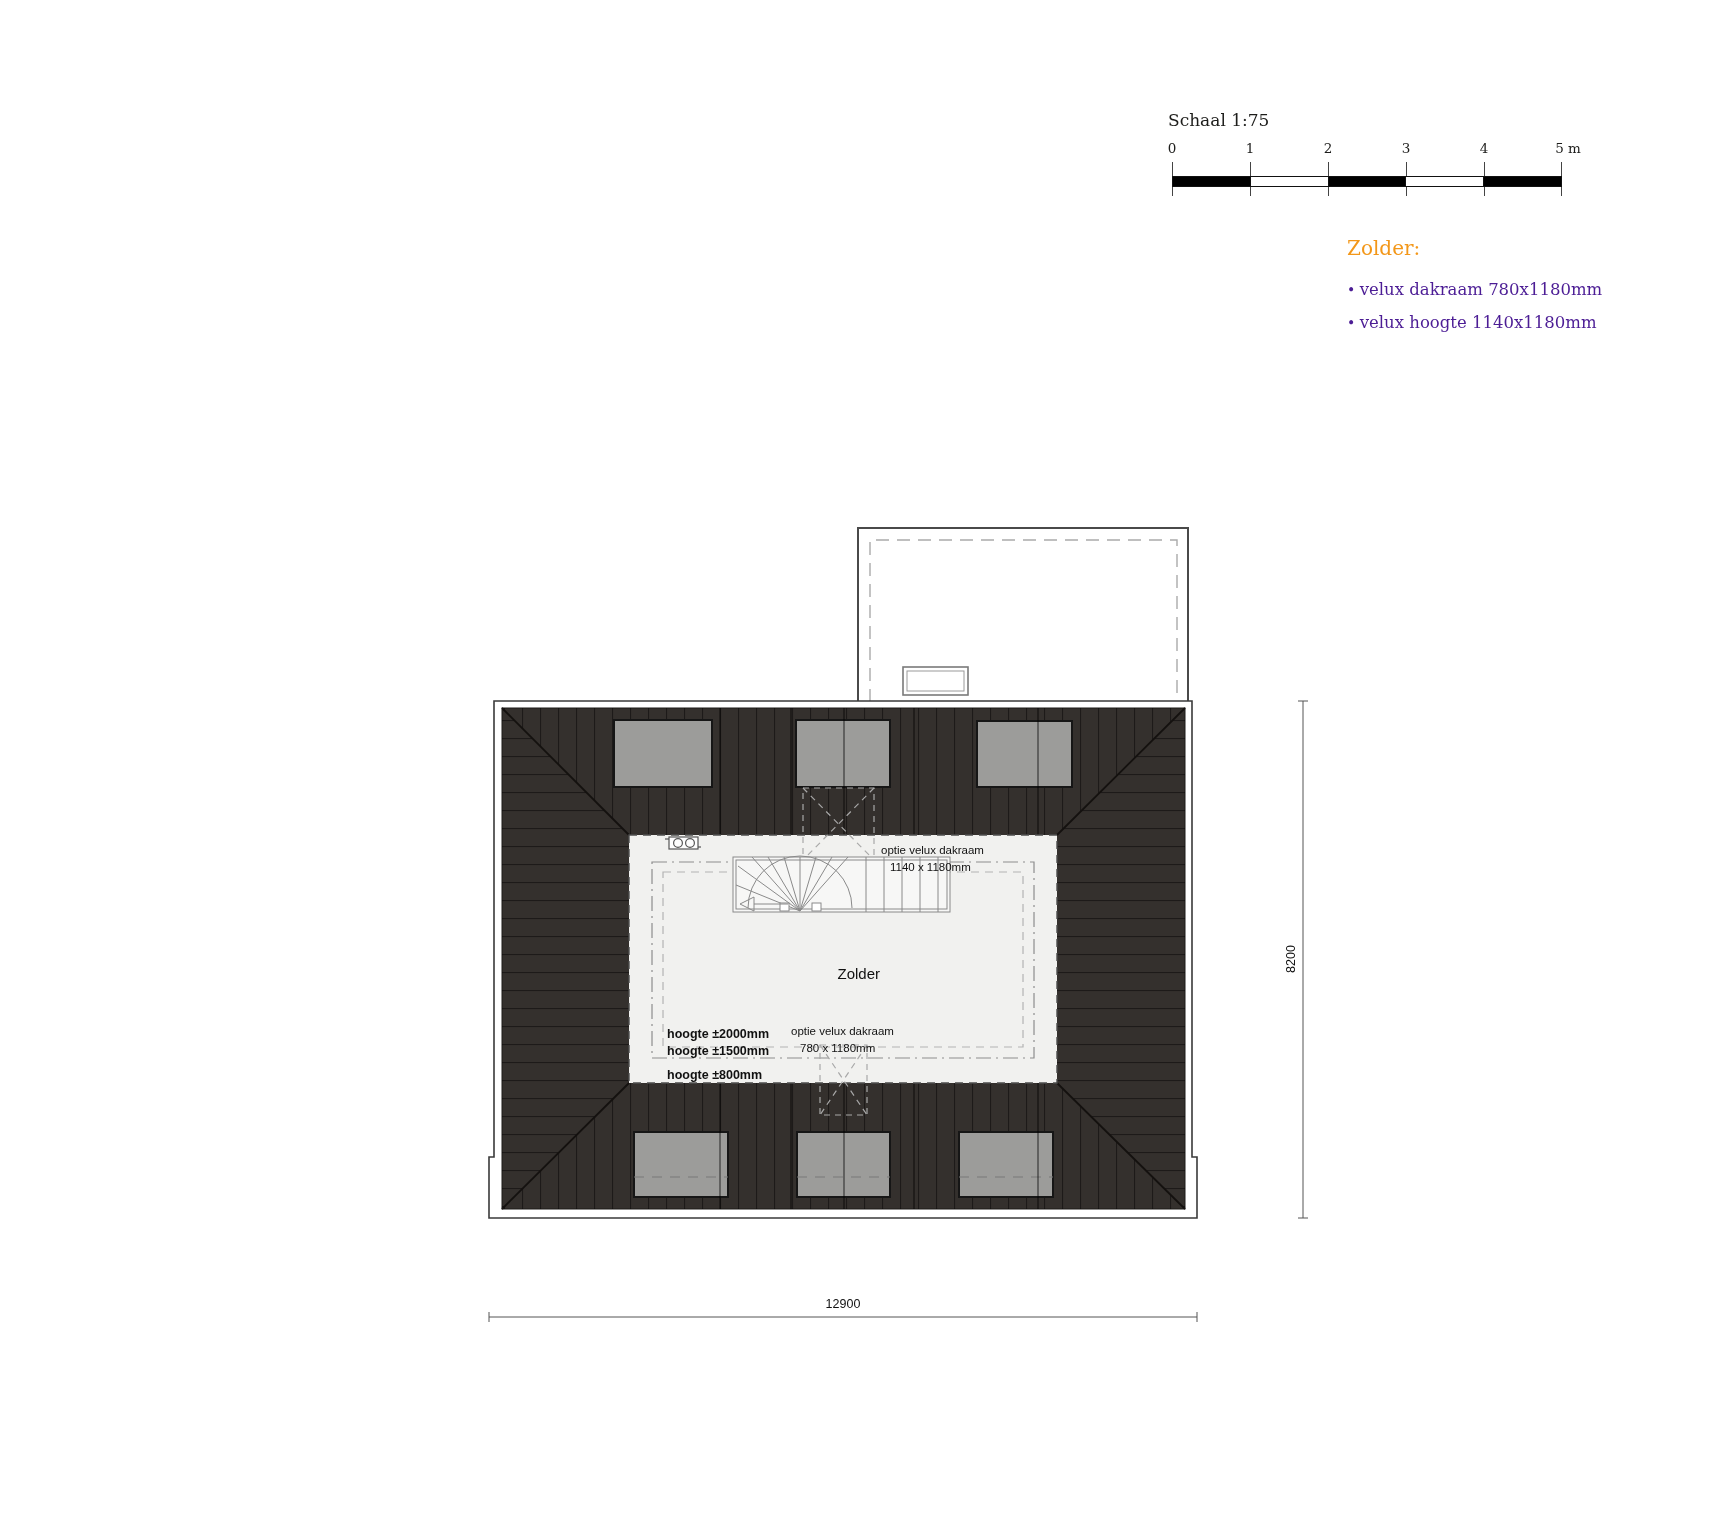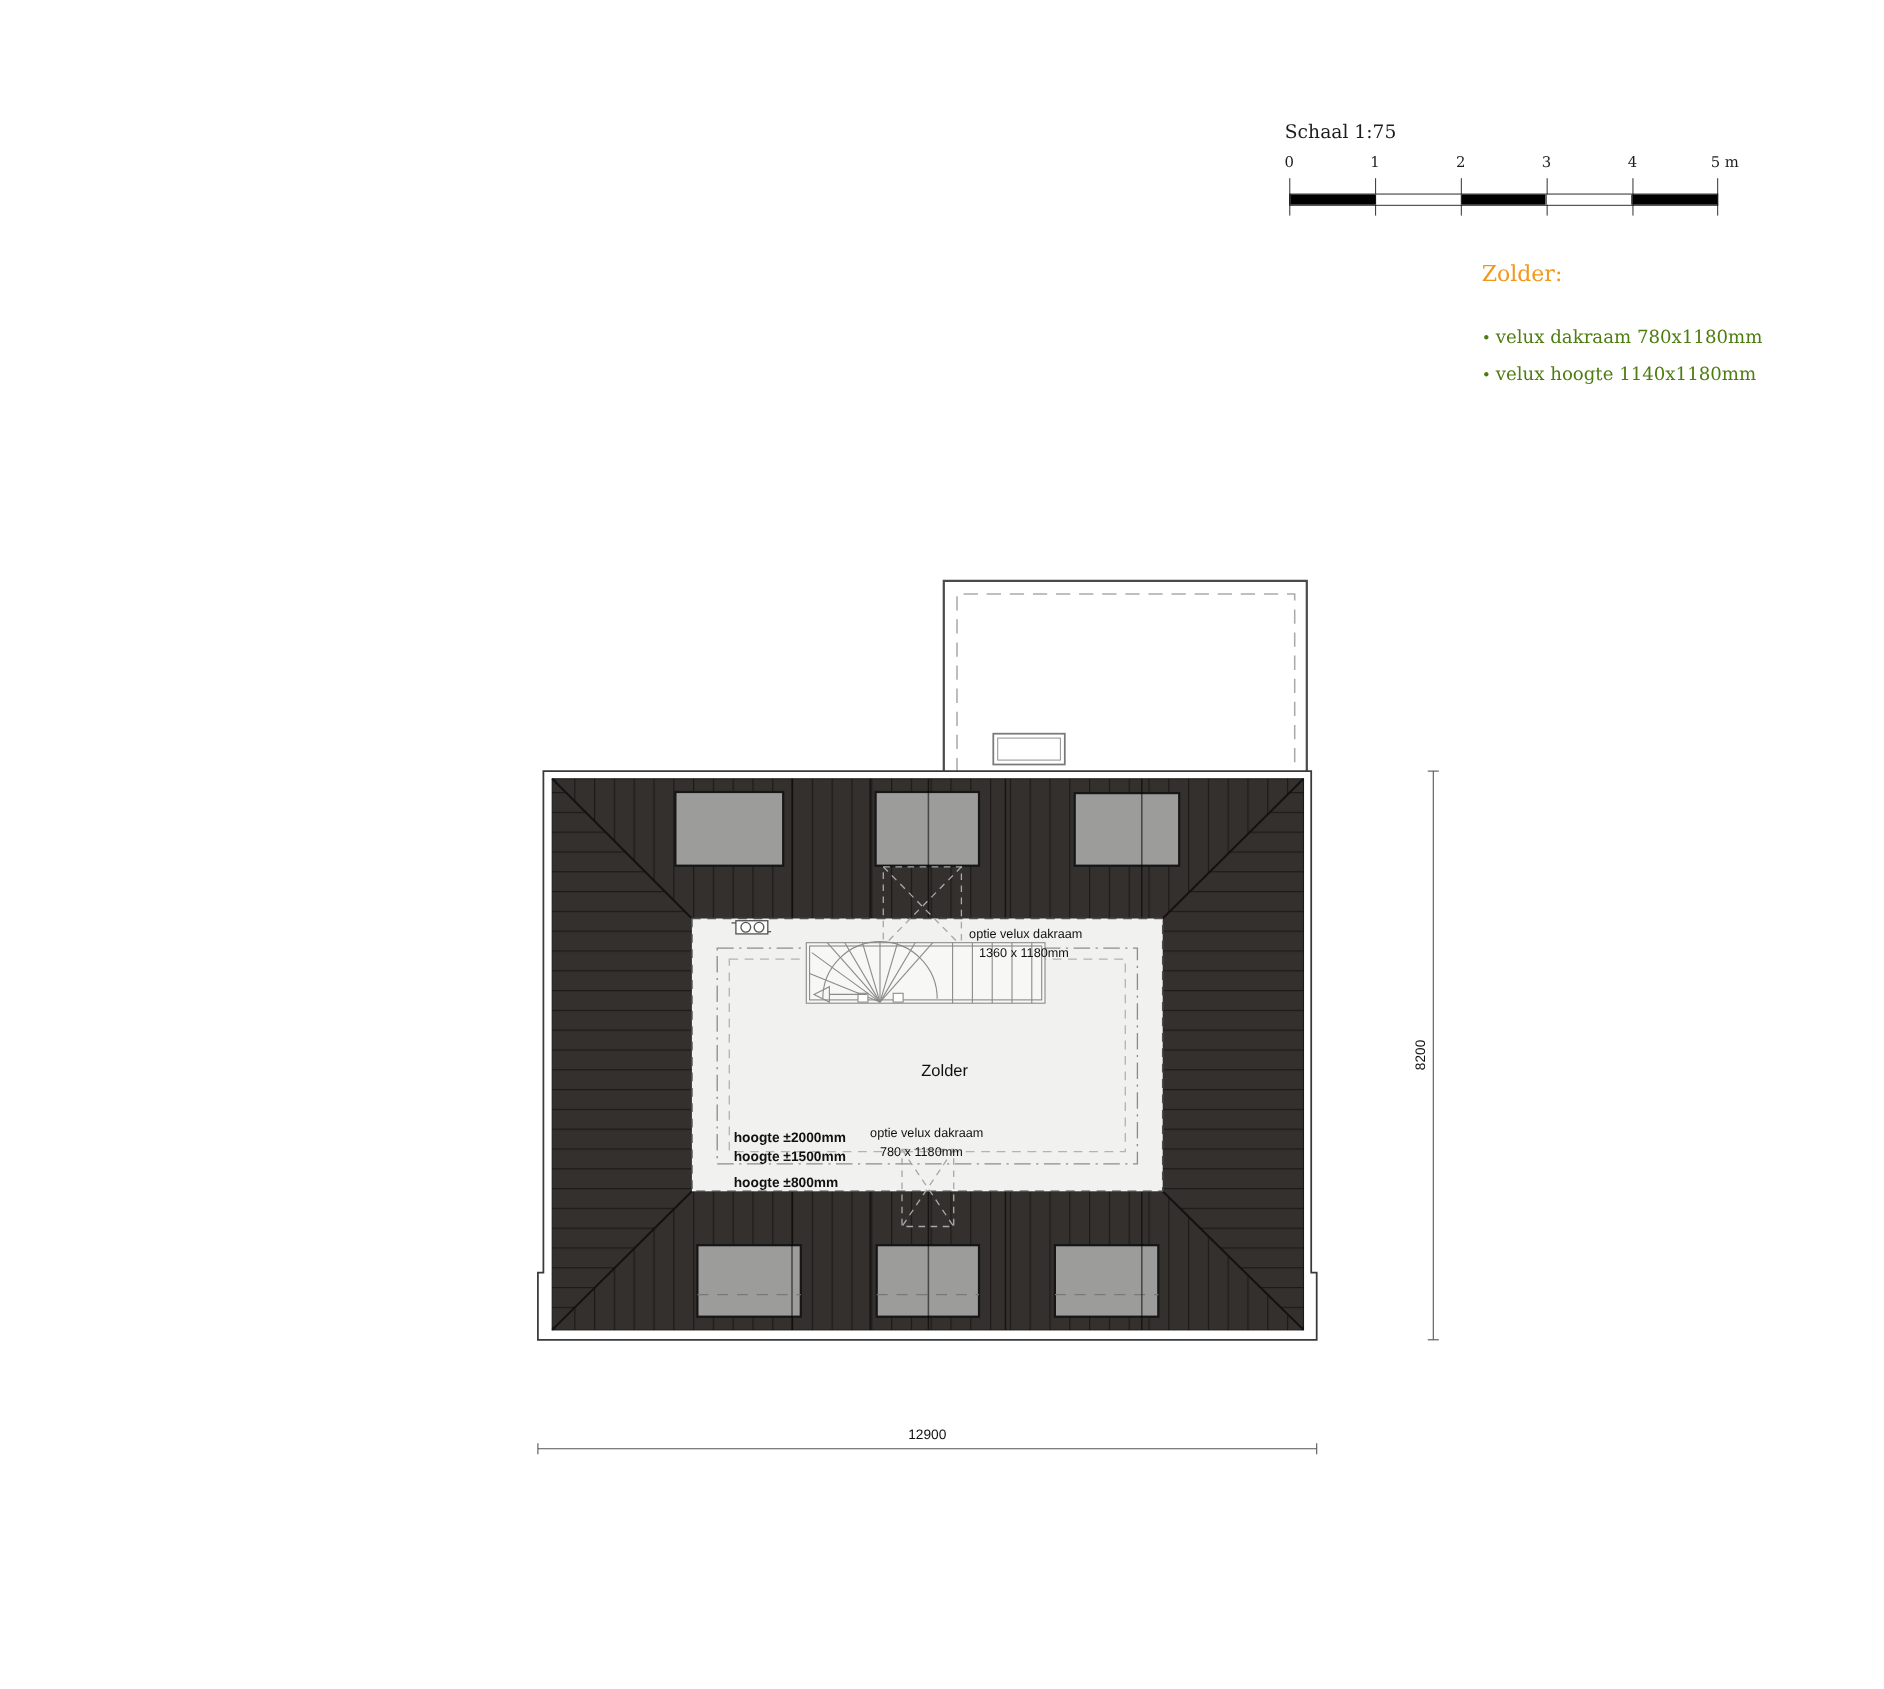--- a/index.html
+++ b/index.html
@@ -17,21 +17,21 @@
   #schaal-label{left:1168px;top:110px;font-family:"DejaVu Serif",serif;font-size:17px;}
   .ticknum{position:absolute;top:140px;font-family:"DejaVu Serif",serif;font-size:13.5px;transform:translateX(-50%);}
   .tickline{position:absolute;top:162px;width:1px;height:34px;background:#444;}
   #bar{left:1172px;top:176px;width:390px;height:11px;border:1px solid #111;display:flex;box-sizing:border-box;}
   #bar .seg{flex:1 1 0;height:100%;}
   #bar .seg.b{background:#000;}
   #bar .seg.w{background:#fff;border-left:1px solid #111;border-right:1px solid #111;}
 
   
   #opties-head{left:1347px;top:236px;font-family:"DejaVu Serif",serif;font-size:20px;color:#f39719;}
-  .optie-item{position:absolute;left:1347px;font-family:"DejaVu Serif",serif;font-size:16.5px;color:#4d7c0f;white-space:nowrap;margin-top:17px;}
+  .optie-item{position:absolute;left:1347px;font-family:"DejaVu Serif",serif;font-size:16.5px;color:#4c1d95;white-space:nowrap;}
   .optie-item::before{content:"• ";font-size:.85em;}
   #optie-0{top:280px;}
   #optie-1{top:313px;}
 
   
   .plan-label{position:absolute;white-space:nowrap;color:#111;}
   #zolder{left:800px;top:965px;width:80px;text-align:right;font-size:15px;}
   .velux-note{font-size:11.5px;font-weight:normal;line-height:17px;}
   #velux-top-1{left:881px;top:842px;}
   #velux-top-2{left:890px;top:859px;}
@@ -198,21 +198,21 @@
     <div class="seg b"></div>
   </div>
 
   <div class="abs" id="opties-head">Zolder:</div>
   <div class="optie-item" id="optie-0">velux dakraam 780x1180mm</div>
   <div class="optie-item" id="optie-1">velux hoogte 1140x1180mm</div>
 
   <div class="plan-label" id="zolder">Zolder</div>
 
   <div class="plan-label velux-note b" id="velux-top-1">optie velux dakraam</div>
-  <div class="plan-label velux-note" id="velux-top-2">1360 x 1180mm</div>
+  <div class="plan-label velux-note" id="velux-top-2">1140 x 1180mm</div>
 
   <div class="plan-label velux-note b" id="velux-bot-1">optie velux dakraam</div>
   <div class="plan-label velux-note" id="velux-bot-2">780 x 1180mm</div>
 
   <div class="plan-label hoogte" id="hoogte-2000">hoogte ±2000mm</div>
   <div class="plan-label hoogte" id="hoogte-1500">hoogte ±1500mm</div>
   <div class="plan-label hoogte" id="hoogte-800">hoogte ±800mm</div>
 
   <div class="plan-label" id="dim-w">12900</div>
   <div class="plan-label" id="dim-h">8200</div>

